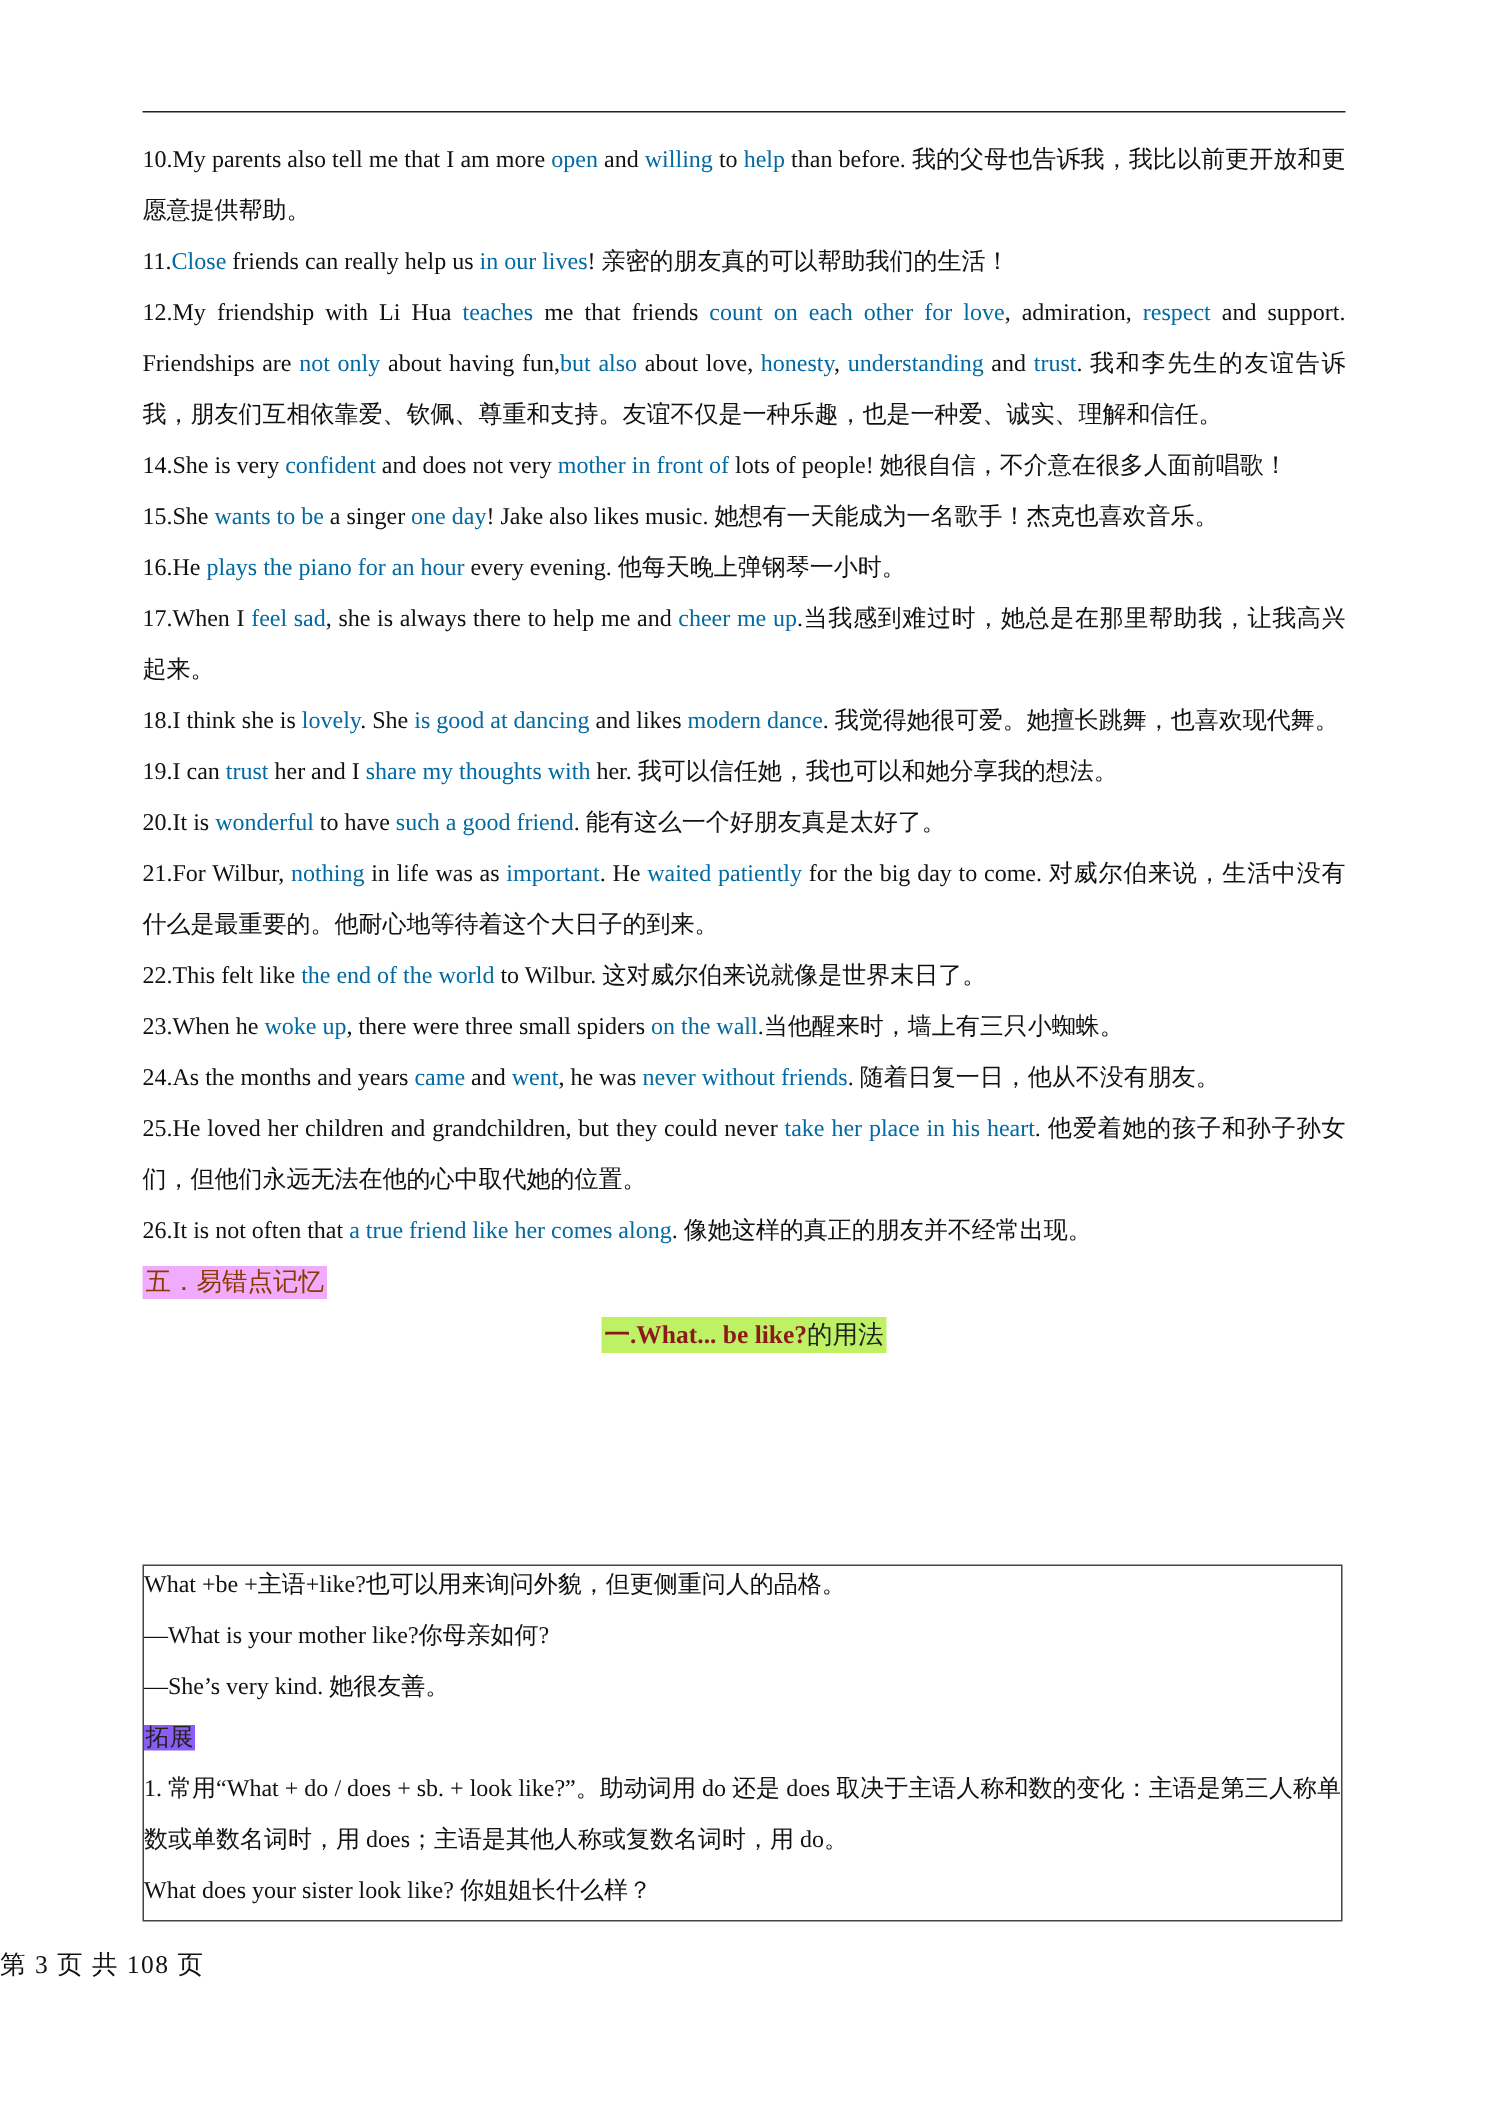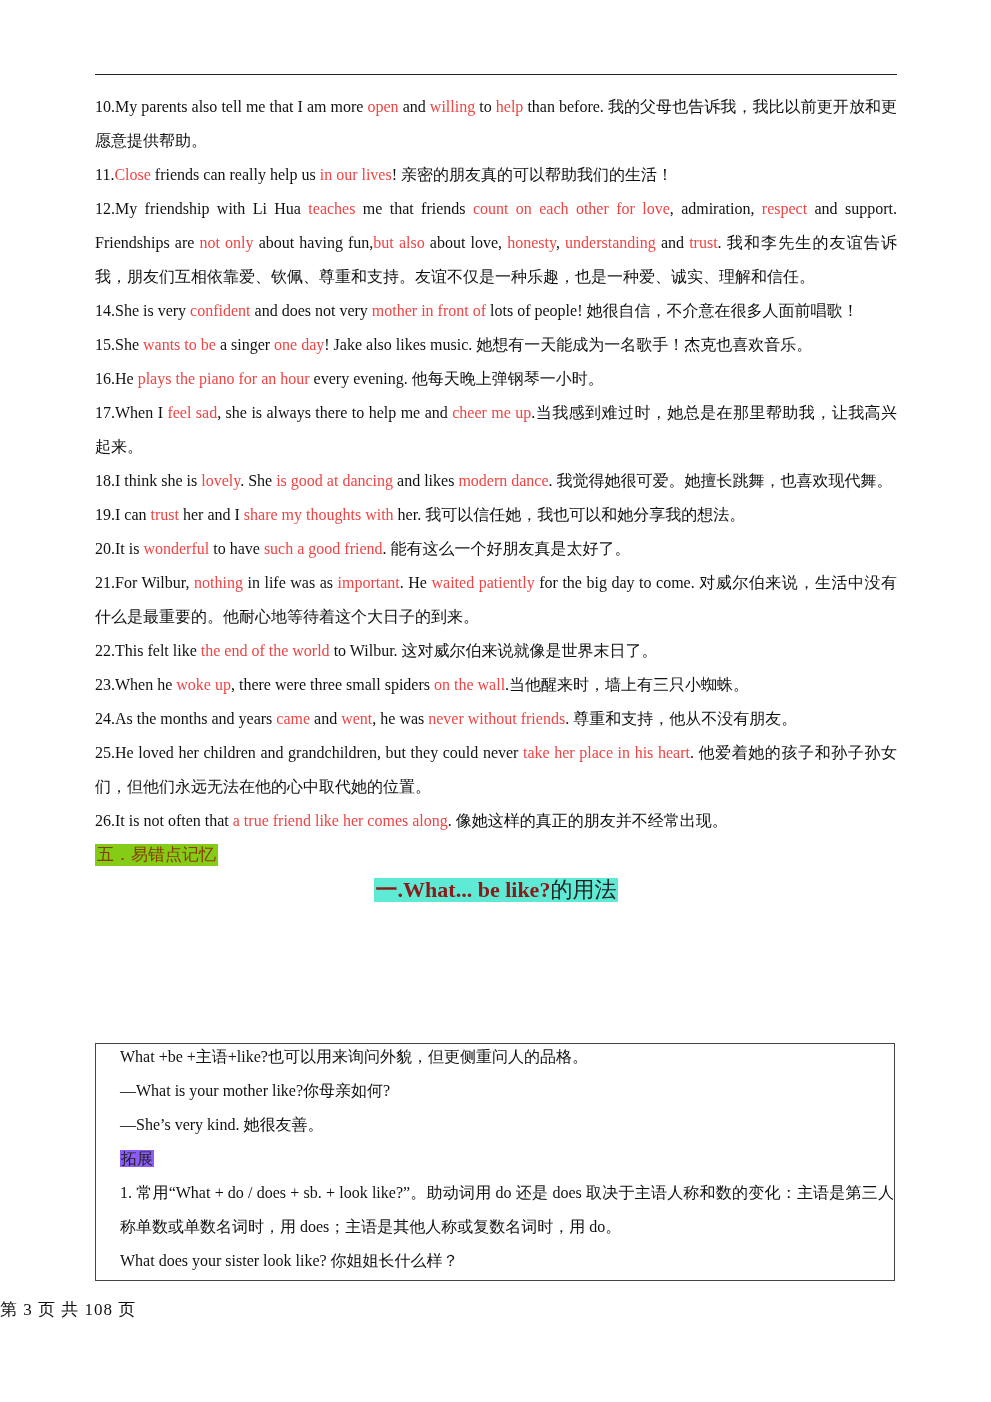--- a/index.html
+++ b/index.html
@@ -2,26 +2,26 @@
 <html><head>
 <meta charset="utf-8">
 <style>
   html, body { margin: 0; padding: 0; background: #ffffff; }
   body { width: 991px; height: 1402px; position: relative; overflow: hidden;
          font-family: "Liberation Serif", "DejaVu Serif", serif; color: #111; }
   .page { position: absolute; left: 0; top: 0; width: 991px; height: 1402px; }
   .top-rule { position: absolute; left: 95px; top: 74px; width: 802px; height: 0; border-top: 1.5px solid #222; }
   .content { position: absolute; left: 95px; top: 90px; width: 802px; }
   .p { font-size: 16px; line-height: 34px; text-align: justify; margin: 0; }
-  .r { color: #ef4444; }
-  .heading-green { display: inline-block; background: #84cc16; color: #8a3a00; font-size: 17px; line-height: 22px; padding: 0 2px; margin-top: 6px; text-align: center; }
+  .r { color: #0369a1; }
+  .heading-green { display: inline-block; background: #f0abfc; color: #8a3a00; font-size: 17px; line-height: 22px; padding: 0 2px; margin-top: 6px; text-align: center; }
   .center-wrap { text-align: center; margin-top: 12px; height: 28px; }
-  .heading-cyan { display: inline-block; background: #5eead4; color: #8b1a1a; font-weight: bold; font-size: 22px; line-height: 24px; padding: 0 2px; }
+  .heading-cyan { display: inline-block; background: #bef264; color: #8b1a1a; font-weight: bold; font-size: 17px; line-height: 24px; padding: 0 2px; }
   .heading-cyan .cn { font-weight: normal; color: #222; }
-  .box { position: absolute; left: 95px; top: 1043px; width: 800px; height: 238px; border: 1px solid #444; box-sizing: border-box; padding-left: 24px; }
+  .box { position: absolute; left: 95px; top: 1043px; width: 800px; height: 238px; border: 1px solid #444; box-sizing: border-box; }
   .box .p { line-height: 34px; padding-left: 0; }
   .box .first { margin-top: -4px; }
   .tag-cyan { background: #8b5cf6; color: #222; padding: 0 1px; }
   .footer { position: absolute; left: 0; width: 991px; top: 1298px; text-align: left; font-size: 17px; color: #111; letter-spacing: 1px; }
 </style>
 </head>
 <body>
 
 <div class="page">
   <div class="top-rule"></div>
@@ -34,21 +34,21 @@
         <p class="p"><span>14.</span><span>She is very </span><span class="r">confident</span><span> and does not very </span><span class="r">mother in front of</span><span> lots of people!    她很自信，不介意在很多人面前唱歌！</span></p>
         <p class="p"><span>15.</span><span>She </span><span class="r">wants to be</span><span> a singer </span><span class="r">one day</span><span>! Jake also likes music.    她想有一天能成为一名歌手！杰克也喜欢音乐。</span></p>
         <p class="p"><span>16.</span><span>He </span><span class="r">plays the piano for an hour</span><span> every evening.    他每天晚上弹钢琴一小时。</span></p>
         <p class="p"><span>17.</span><span>When I </span><span class="r">feel sad</span><span>, she is always there to help me and </span><span class="r">cheer me up</span><span>.当我感到难过时，她总是在那里帮助我，让我高兴起来。</span></p>
         <p class="p"><span>18.</span><span>I think she is </span><span class="r">lovely</span><span>. She </span><span class="r">is good at dancing</span><span> and likes </span><span class="r">modern dance</span><span>.  我觉得她很可爱。她擅长跳舞，也喜欢现代舞。</span></p>
         <p class="p"><span>19.</span><span>I can </span><span class="r">trust</span><span> her and I </span><span class="r">share my thoughts with</span><span> her.  我可以信任她，我也可以和她分享我的想法。</span></p>
         <p class="p"><span>20.</span><span>It is </span><span class="r">wonderful</span><span> to have </span><span class="r">such a good friend</span><span>.  能有这么一个好朋友真是太好了。</span></p>
         <p class="p"><span>21.</span><span>For Wilbur, </span><span class="r">nothing</span><span> in life was as </span><span class="r">important</span><span>. He </span><span class="r">waited patiently</span><span> for the big day to come.  对威尔伯来说，生活中没有什么是最重要的。他耐心地等待着这个大日子的到来。</span></p>
         <p class="p"><span>22.</span><span>This felt like </span><span class="r">the end of the world</span><span> to Wilbur.  这对威尔伯来说就像是世界末日了。</span></p>
         <p class="p"><span>23.</span><span>When he </span><span class="r">woke up</span><span>, there were three small spiders </span><span class="r">on the wall</span><span>.当他醒来时，墙上有三只小蜘蛛。</span></p>
-        <p class="p"><span>24.</span><span>As the months and years </span><span class="r">came</span><span> and </span><span class="r">went</span><span>, he was </span><span class="r">never without friends</span><span>.    尊重和支持，他从不没有朋友。</span></p>
+        <p class="p"><span>24.</span><span>As the months and years </span><span class="r">came</span><span> and </span><span class="r">went</span><span>, he was </span><span class="r">never without friends</span><span>.    随着日复一日，他从不没有朋友。</span></p>
         <p class="p"><span>25.</span><span>He loved her children and grandchildren, but they could never </span><span class="r">take her place in his heart</span><span>.  他爱着她的孩子和孙子孙女们，但他们永远无法在他的心中取代她的位置。</span></p>
         <p class="p"><span>26.</span><span>It is not often that </span><span class="r">a true friend like her comes along</span><span>.  像她这样的真正的朋友并不经常出现。</span></p>
       </div>
 
     <div>
       <span class="heading-green">五．易错点记忆</span>
     </div>
     <div class="center-wrap">
       <span class="heading-cyan"><span>一.What... be like?</span><span class="cn">的用法</span></span>
     </div>

